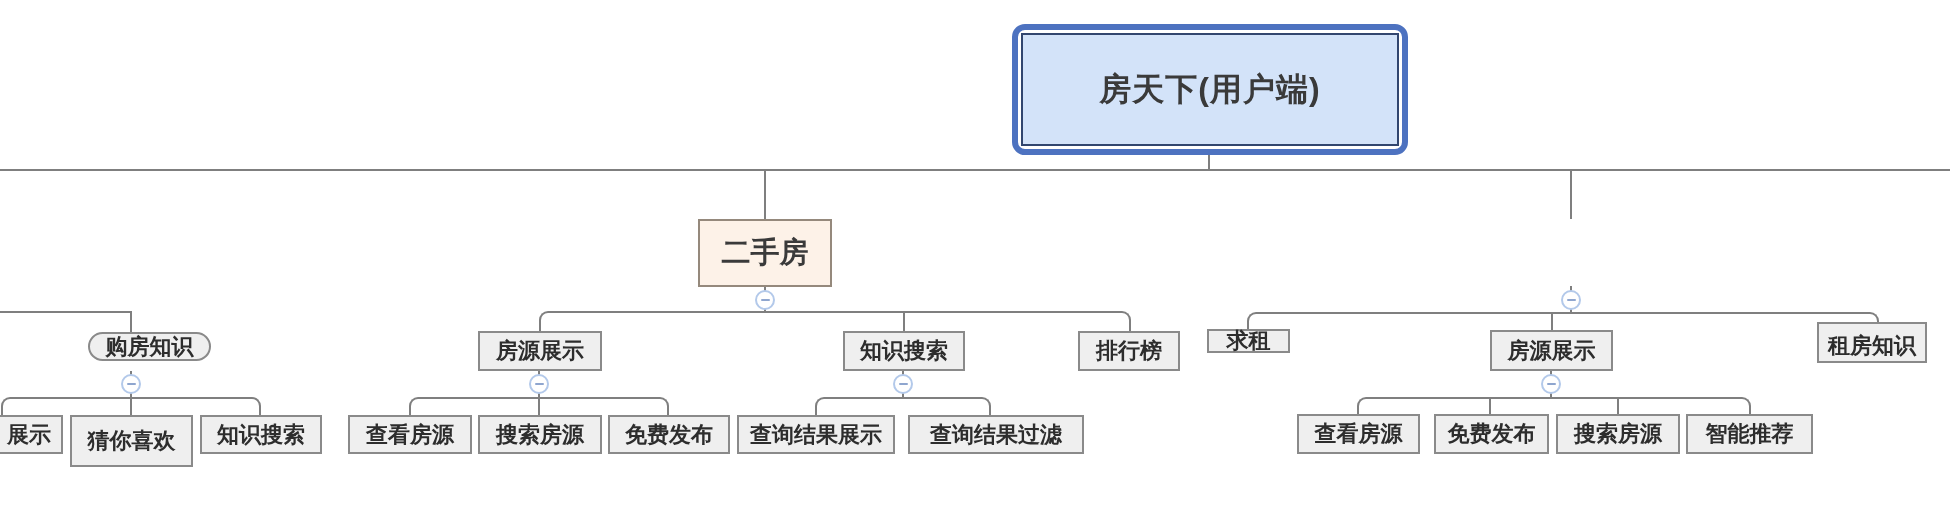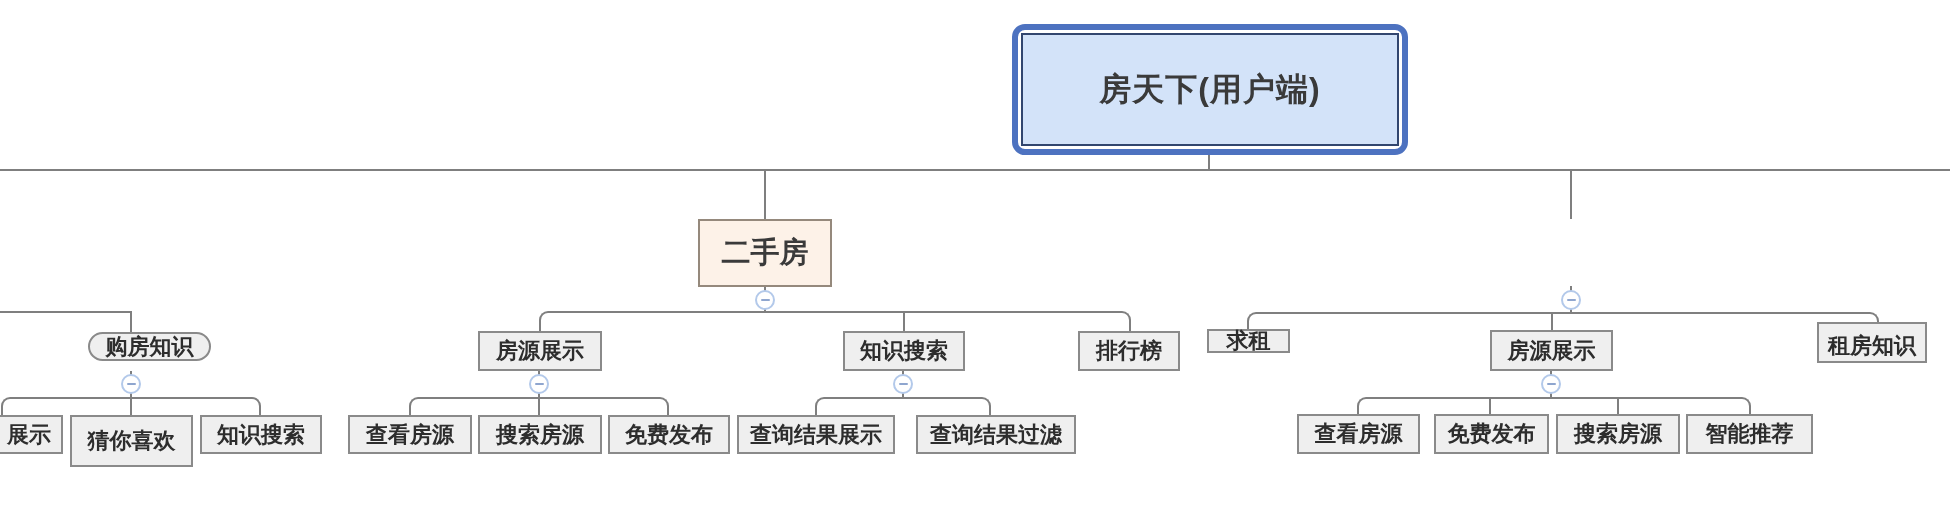--- a/index.html
+++ b/index.html
@@ -146,21 +146,21 @@
   <div class="node leaf" style="left:478px;top:415px;width:124px;height:39px;">
     <span>搜索房源</span>
   </div>
   <div class="node leaf" style="left:608px;top:415px;width:122px;height:39px;">
     <span>免费发布</span>
   </div>
 
   <div class="node leaf" style="left:737px;top:415px;width:158px;height:39px;">
     <span>查询结果展示</span>
   </div>
-  <div class="node leaf" style="left:908px;top:415px;width:160px;height:39px;margin-left:8px;">
+  <div class="node leaf" style="left:908px;top:415px;width:176px;height:39px;">
     <span>查询结果过滤</span>
   </div>
 
   <div class="node leaf" style="left:1297px;top:414px;width:123px;height:40px;">
     <span>查看房源</span>
   </div>
   <div class="node leaf" style="left:1434px;top:414px;width:115px;height:40px;">
     <span>免费发布</span>
   </div>
   <div class="node leaf" style="left:1556px;top:414px;width:124px;height:40px;">

